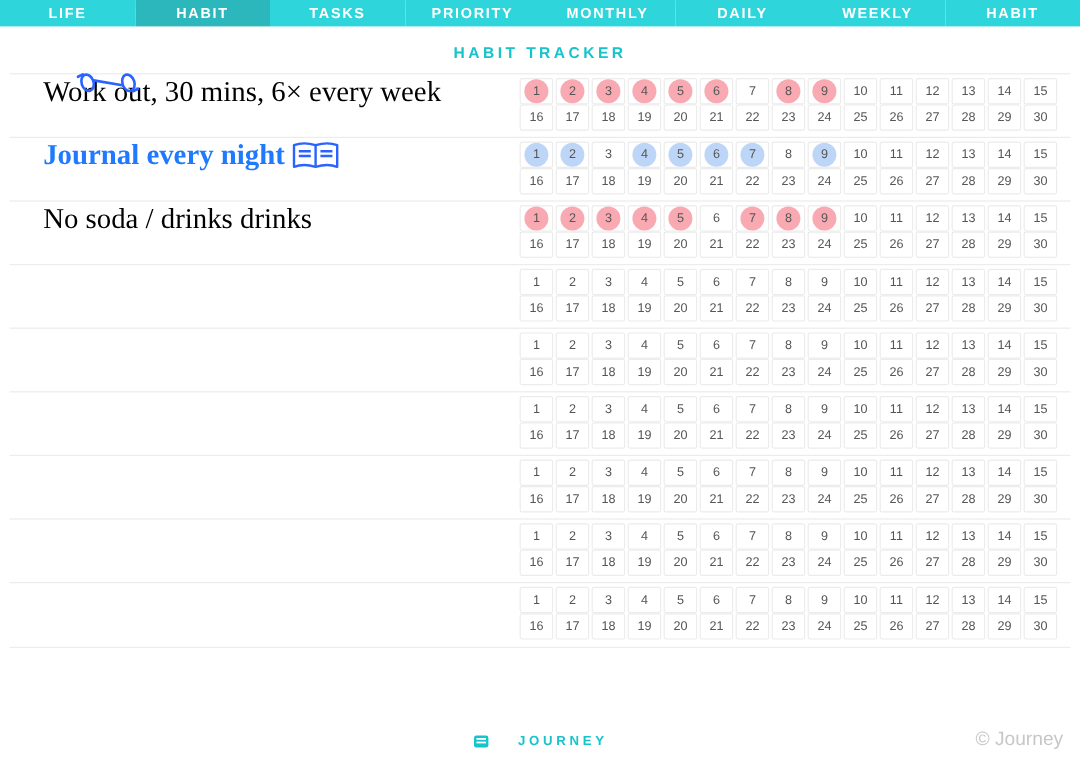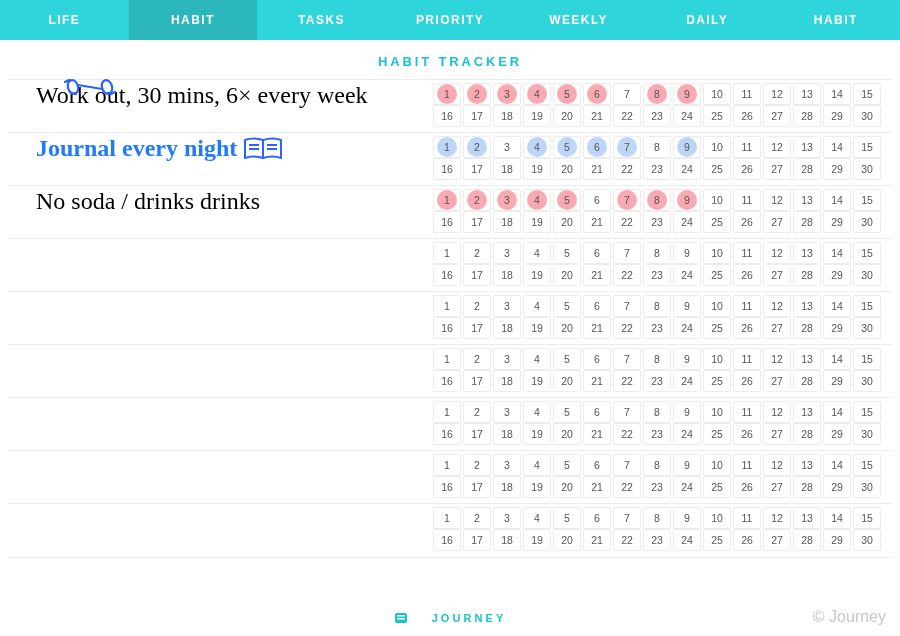--- a/index.html
+++ b/index.html
@@ -7,21 +7,21 @@
     font-family: -apple-system, "Helvetica Neue", Arial, sans-serif;
     background: #ffffff;
     width: 900px;
     height: 636px;
     overflow: hidden;
     position: relative;
   }
   .tabs {
     display: flex;
     width: 100%;
-    height: 40px;
+    height: 22px;
   }
   .tab {
     flex: 1;
     background: #2ed5db;
     color: #fff;
     font-size: 12px;
     font-weight: 600;
     letter-spacing: 0.12em;
     display: flex;
     align-items: center;
@@ -153,22 +153,23 @@
   }
 </style>
 </head>
 <body>
 
 <div class="tabs">
     <div class="tab">LIFE</div>
     <div class="tab active">HABIT</div>
     <div class="tab">TASKS</div>
     <div class="tab">PRIORITY</div>
+    <div class="tab">MONTHLY</div>
+    <div class="tab">DAILY</div>
     <div class="tab">WEEKLY</div>
-    <div class="tab">DAILY</div>
     <div class="tab">HABIT</div>
   </div>
 <div class="title">HABIT TRACKER</div>
 <div class="sheet">
     <div class="row">
       <div class="habit-cell">
         <span class="doodle dumbbell"><svg width="54" height="22" viewBox="0 0 54 22">
             <g stroke="#2a63ff" stroke-width="2.2" fill="none" stroke-linecap="round">
               <ellipse cx="10" cy="11" rx="5" ry="7" transform="rotate(-18 10 11)"></ellipse>
               <ellipse cx="44" cy="11" rx="5" ry="7" transform="rotate(-18 44 11)"></ellipse>

